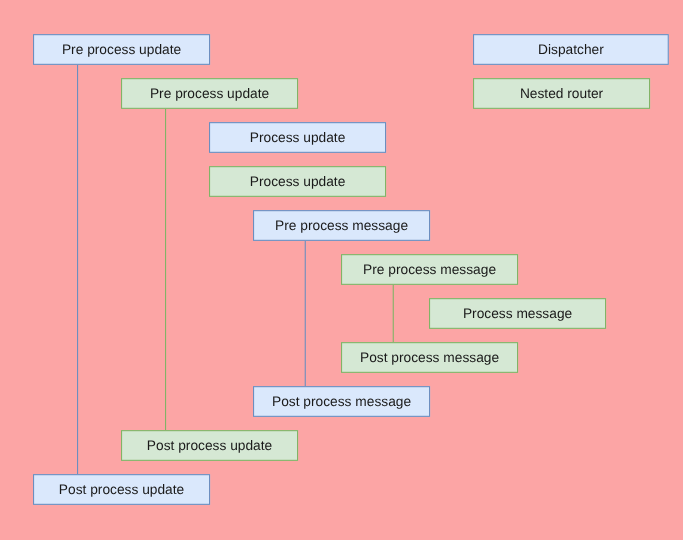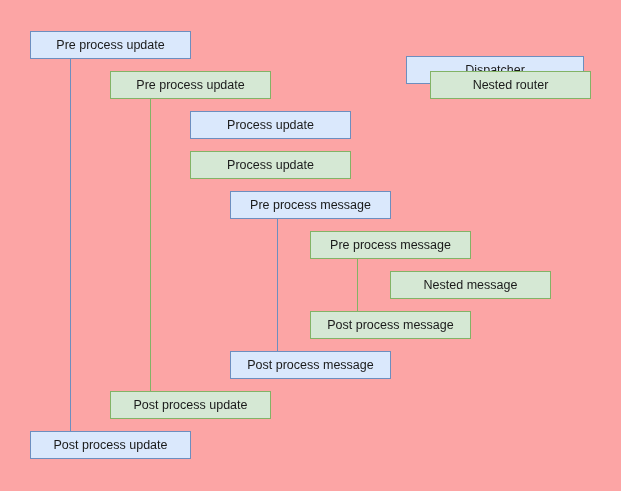--- a/index.html
+++ b/index.html
@@ -52,20 +52,20 @@
     <div class="connector blue" style="left: 70px; top: 59px; height: 372px;"></div>
     <div class="connector green" style="left: 150px; top: 99px; height: 292px;"></div>
     <div class="connector blue" style="left: 277px; top: 219px; height: 132px;"></div>
     <div class="connector green" style="left: 357px; top: 259px; height: 52px;"></div>
     <div class="node blue" style="left: 30px; top: 31px; width: 161px; height: 28px;">Pre process update</div>
     <div class="node green" style="left: 110px; top: 71px; width: 161px; height: 28px;">Pre process update</div>
     <div class="node blue" style="left: 190px; top: 111px; width: 161px; height: 28px;">Process update</div>
     <div class="node green" style="left: 190px; top: 151px; width: 161px; height: 28px;">Process update</div>
     <div class="node blue" style="left: 230px; top: 191px; width: 161px; height: 28px;">Pre process message</div>
     <div class="node green" style="left: 310px; top: 231px; width: 161px; height: 28px;">Pre process message</div>
-    <div class="node green" style="left: 390px; top: 271px; width: 161px; height: 28px;">Nested message</div>
+    <div class="node green" style="left: 390px; top: 271px; width: 161px; height: 28px;">Process message</div>
     <div class="node green" style="left: 310px; top: 311px; width: 161px; height: 28px;">Post process message</div>
     <div class="node blue" style="left: 230px; top: 351px; width: 161px; height: 28px;">Post process message</div>
     <div class="node green" style="left: 110px; top: 391px; width: 161px; height: 28px;">Post process update</div>
     <div class="node blue" style="left: 30px; top: 431px; width: 161px; height: 28px;">Post process update</div>
-    <div class="node blue" style="left: 406px; top: 31px; width: 178px; height: 28px; margin-top: 25px;">Dispatcher</div>
+    <div class="node blue" style="left: 430px; top: 31px; width: 178px; height: 28px;">Dispatcher</div>
     <div class="node green" style="left: 430px; top: 71px; width: 161px; height: 28px; text-align: center;">Nested router</div>
   </div>
 
 </body></html>

